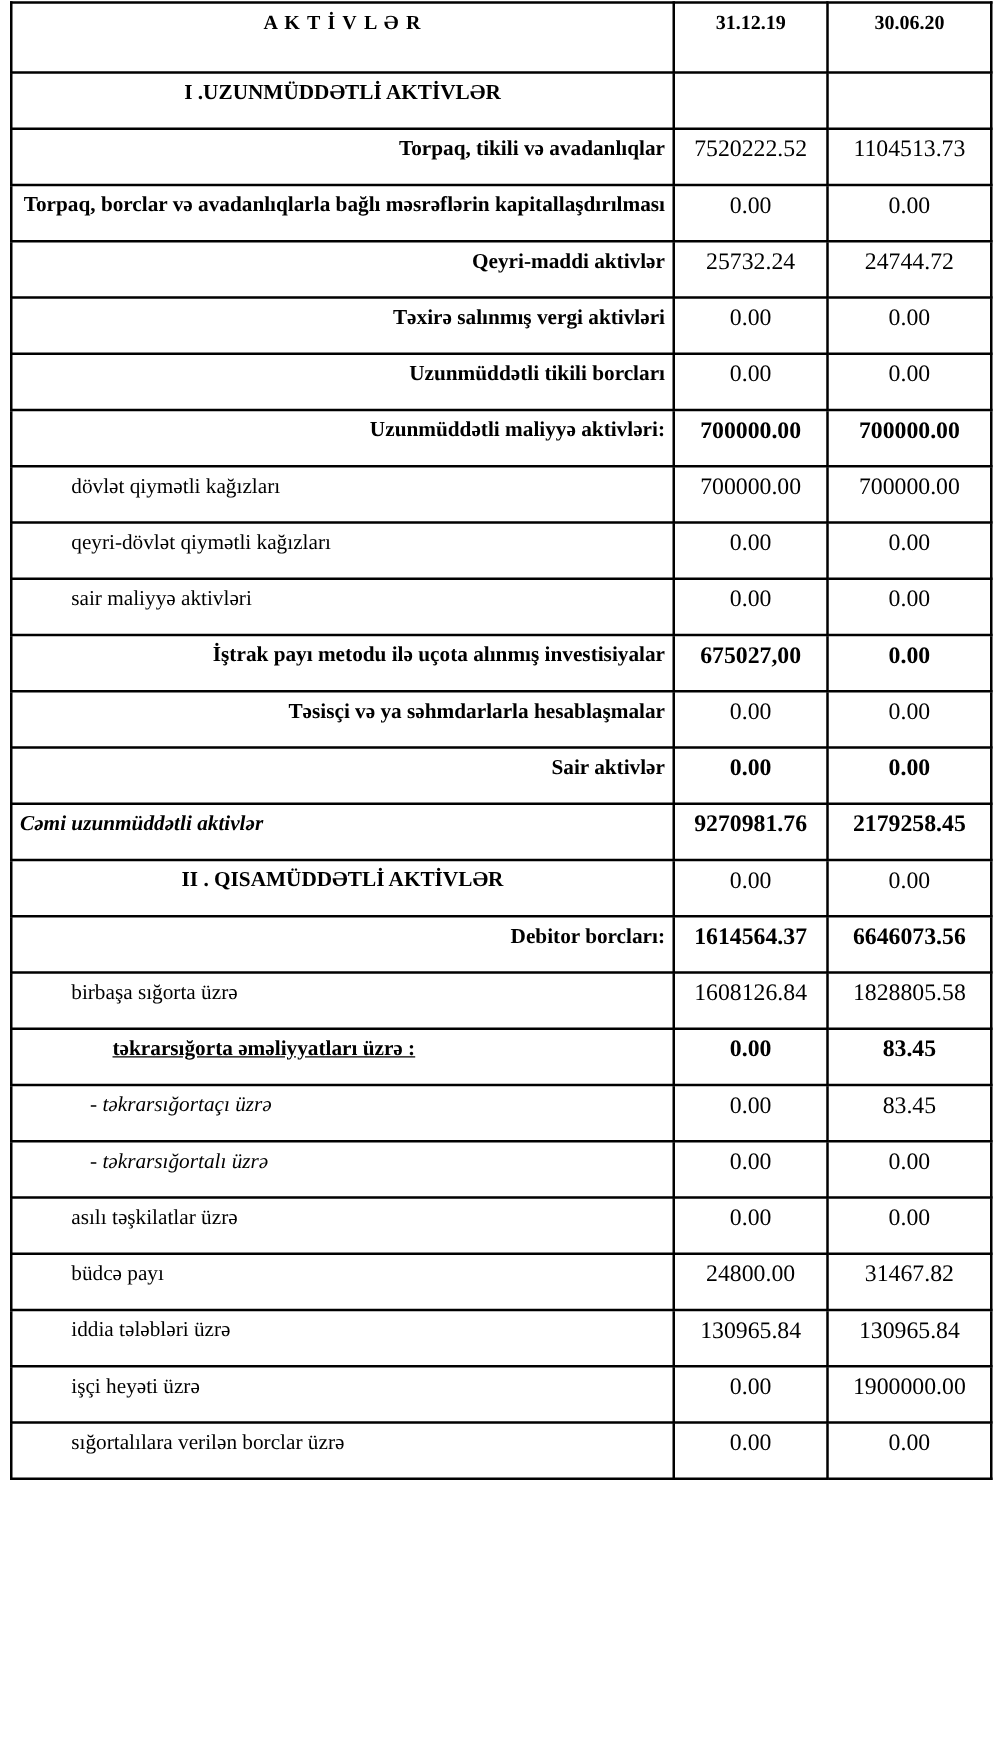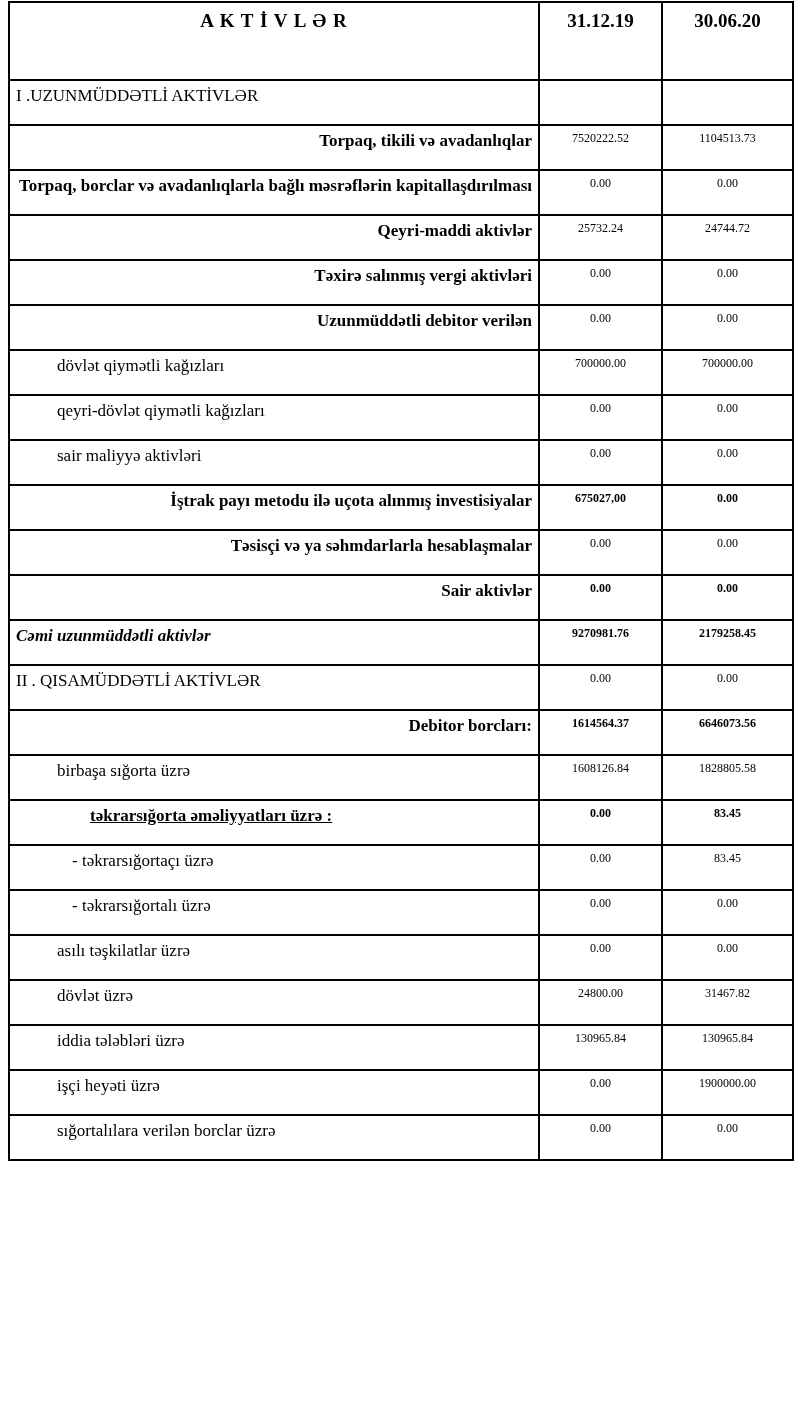--- a/index.html
+++ b/index.html
@@ -24,40 +24,40 @@
   th, td {
     border: 2px solid #000000;
     vertical-align: top;
     padding: 5px 6px;
   }
   col.c-label { width: 530px; }
   col.c-val1  { width: 123px; }
   col.c-val2  { width: 131px; }
 
   thead th {
-    height: 78px;
-    font-size: 19px;
+    height: 56px;
+    font-size: 16px;
     font-weight: bold;
     text-align: center;
     padding-top: 7px;
   }
   thead th.title-cell { letter-spacing: 1px; }
 
   td { height: 45px; font-size: 17px; }
 
   td.label.item      { font-weight: bold; text-align: right; padding-left: 6px; }
-  td.label.section   { font-weight: normal; height: 37px; }
+  td.label.section   { font-weight: bold; text-align: center; height: 37px; }
   td.label.total     { font-weight: bold; font-style: italic; text-align: left; }
   td.label.sub       { font-weight: normal; padding-left: 47px; }
   td.label.sub-bold  { font-weight: bold;   padding-left: 80px; text-decoration: underline; }
-  td.label.sub-dash  { font-weight: normal; padding-left: 62px; }
+  td.label.sub-dash  { font-weight: normal; padding-left: 62px; font-style: italic; }
 
   td.value {
     text-align: center;
-    font-size: 12px;
+    font-size: 19px;
     font-weight: normal;
   }
   td.value.vbold { font-weight: bold; }
 </style>
 </head>
 <body>
 
 <div class="page">
   <table class="financial-table">
     <colgroup>
@@ -92,23 +92,28 @@
           <td class="label item">Qeyri-maddi aktivlər</td>
           <td class="value">25732.24</td>
           <td class="value">24744.72</td>
         </tr>
         <tr>
           <td class="label item">Təxirə salınmış vergi aktivləri</td>
           <td class="value">0.00</td>
           <td class="value">0.00</td>
         </tr>
         <tr>
-          <td class="label item">Uzunmüddətli debitor verilən</td>
-          <td class="value">0.00</td>
-          <td class="value">0.00</td>
+          <td class="label item">Uzunmüddətli tikili borcları</td>
+          <td class="value">0.00</td>
+          <td class="value">0.00</td>
+        </tr>
+        <tr>
+          <td class="label item">Uzunmüddətli maliyyə aktivləri:</td>
+          <td class="value vbold">700000.00</td>
+          <td class="value vbold">700000.00</td>
         </tr>
         <tr>
           <td class="label sub">dövlət qiymətli kağızları</td>
           <td class="value">700000.00</td>
           <td class="value">700000.00</td>
         </tr>
         <tr>
           <td class="label sub">qeyri-dövlət qiymətli kağızları</td>
           <td class="value">0.00</td>
           <td class="value">0.00</td>
@@ -167,21 +172,21 @@
           <td class="label sub-dash">- təkrarsığortalı üzrə</td>
           <td class="value">0.00</td>
           <td class="value">0.00</td>
         </tr>
         <tr>
           <td class="label sub">asılı təşkilatlar üzrə</td>
           <td class="value">0.00</td>
           <td class="value">0.00</td>
         </tr>
         <tr>
-          <td class="label sub">dövlət üzrə</td>
+          <td class="label sub">büdcə payı</td>
           <td class="value">24800.00</td>
           <td class="value">31467.82</td>
         </tr>
         <tr>
           <td class="label sub">iddia tələbləri üzrə</td>
           <td class="value">130965.84</td>
           <td class="value">130965.84</td>
         </tr>
         <tr>
           <td class="label sub">işçi heyəti üzrə</td>

